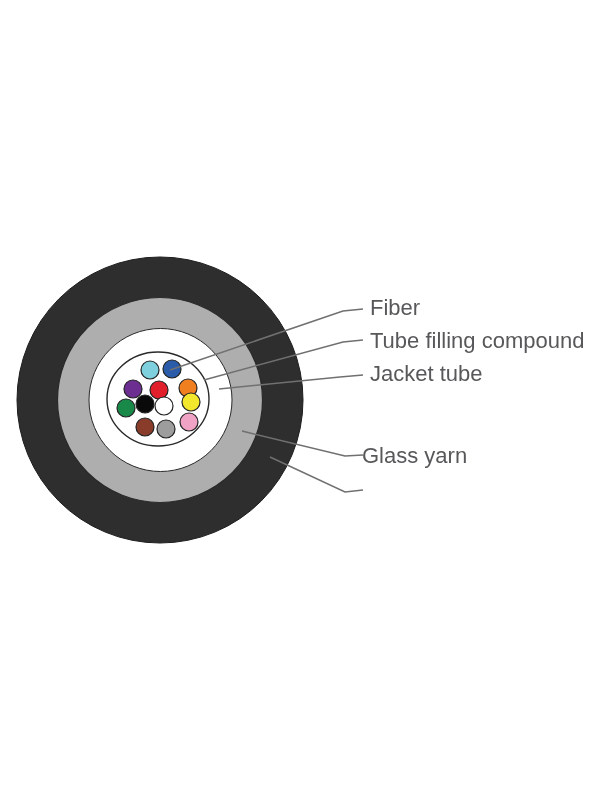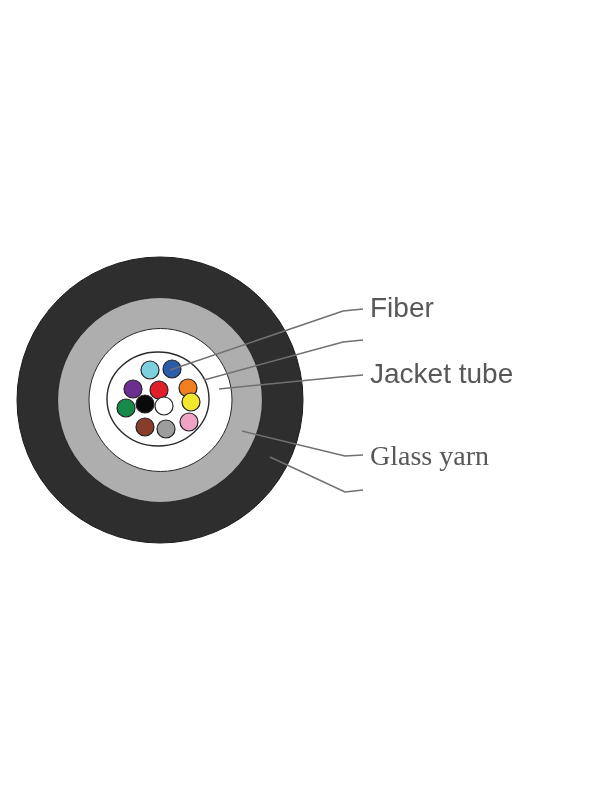--- a/index.html
+++ b/index.html
@@ -17,21 +17,21 @@
   }
   .diagram-svg {
     position: absolute;
     left: 0;
     top: 0;
   }
   .label {
     position: absolute;
     transform: translateY(-50%);
     font-family: "Liberation Sans", sans-serif;
-    font-size: 28px;
+    font-size: 22px;
     line-height: 1.1;
     color: #58585a;
     white-space: nowrap;
   }
 </style>
 </head>
 <body>
 
 <div class="page">
 
@@ -53,16 +53,17 @@
       <circle cx="166" cy="429" r="9" fill="#9d9d9d" stroke="#222222" stroke-width="1.2"></circle>
       <circle cx="189" cy="422" r="9" fill="#f1a3c6" stroke="#222222" stroke-width="1.2"></circle>
       <polyline points="170,370 343,311 363,309" fill="none" stroke="#707070" stroke-width="1.5"></polyline>
       <polyline points="204,380 343,342 363,340" fill="none" stroke="#707070" stroke-width="1.5"></polyline>
       <polyline points="219,389 340,377 363,375" fill="none" stroke="#707070" stroke-width="1.5"></polyline>
       <polyline points="242,431 345,456 363,455" fill="none" stroke="#707070" stroke-width="1.5"></polyline>
       <polyline points="270,457 345,492 363,490" fill="none" stroke="#707070" stroke-width="1.5"></polyline>
     </svg>
 
   <div class="label" style="left: 370px; top: 308px;">Fiber</div>
+  <div class="label" style="left: 370px; top: 341px;">Tube filling compound</div>
   <div class="label" style="left: 370px; top: 374px;">Jacket tube</div>
-  <div class="label" style="left: 370px; top: 456px; font-family: Liberation Serif, serif;">Glass yarn</div>
+  <div class="label" style="left: 362px; top: 456px;">Glass yarn</div>
 
 </div>
 
 </body></html>

